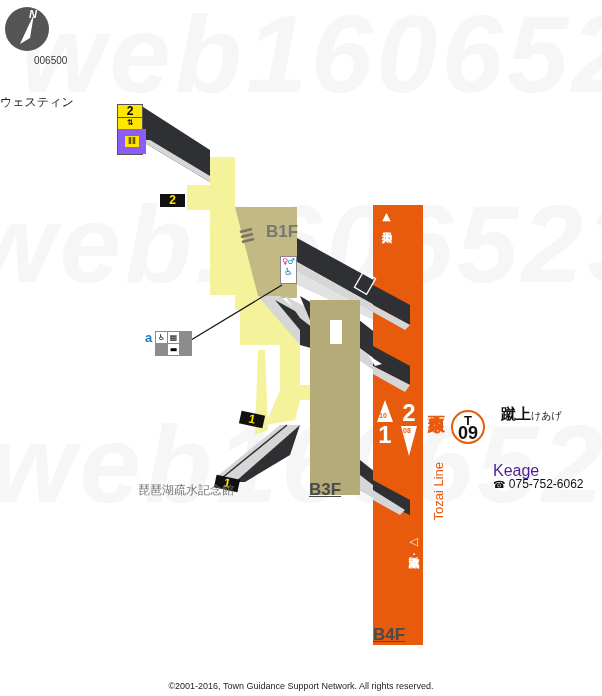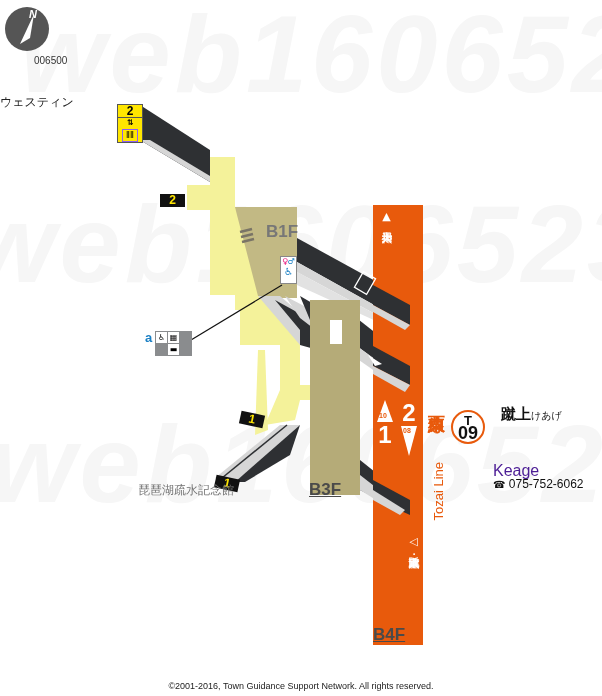--- a/index.html
+++ b/index.html
@@ -107,21 +107,21 @@
 <div class="abs" style="left:29px;top:8px;color:#fff;font-family:'Liberation Sans',sans-serif;font-weight:bold;font-style:italic;font-size:11px;">N</div>
 <div class="abs" style="left:8px;top:55px;font-family:'Liberation Sans',sans-serif;font-size:10px;color:#333;margin-left:26px;">006500</div>
 
 <div class="abs label-jp" style="left:0px;top:95px;width:115px;">
   <div>ウェスティン</div>
 </div>
 
 <div class="abs" style="left:117px;top:104px;width:24px;border:1px solid #555;background:#ffe600;">
   <div style="text-align:center;font-family:'Liberation Sans',sans-serif;font-weight:bold;font-size:12px;line-height:12px;border-bottom:1px solid #555;">2</div>
   <div style="text-align:center;font-size:8px;line-height:10px;font-weight:bold;">⇅</div>
-  <div style="margin:1px auto 0;width:14px;height:11px;border:1px solid #8b5cf6;font-size:8px;line-height:11px;text-align:center;">ⅡⅡ</div>
+  <div style="margin:1px auto 0;width:14px;height:11px;border:7px solid #8b5cf6;font-size:8px;line-height:11px;text-align:center;">ⅡⅡ</div>
 </div>
 
 <div class="abs exit-tag" style="left:160px;top:194px;width:25px;height:13px;">2</div>
 
 <div class="abs floor" style="left:266px;top:222px;">B1F</div>
 <div class="abs floor floor-dark" style="left:309px;top:480px;">B3F</div>
 <div class="abs floor floor-dark" style="left:373px;top:625px;">B4F</div>
 
 <div class="abs" style="left:280px;top:256px;width:15px;height:26px;background:#fff;border:1px solid #888;font-size:8px;line-height:10px;text-align:center;">
   <span style="color:#e8177d;">♀</span><span style="color:#1a7fc4;">♂</span>

